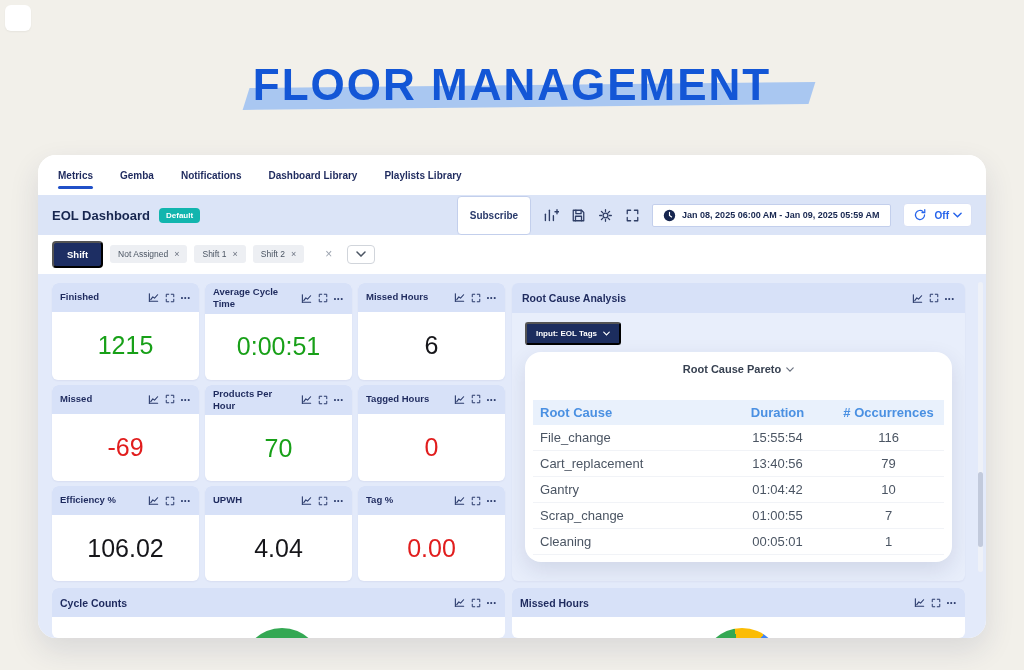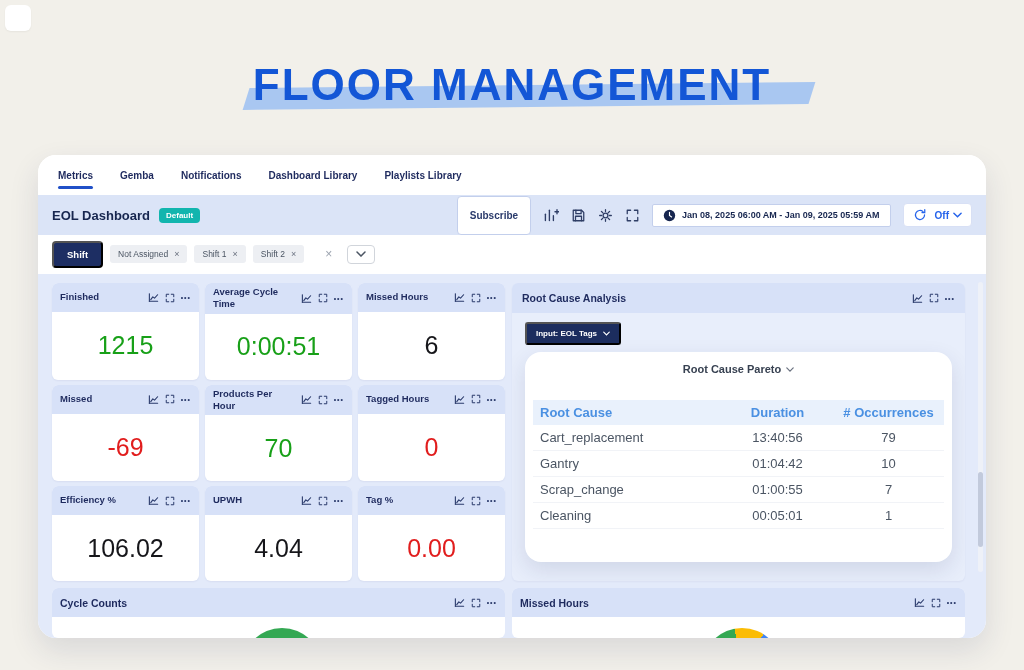--- a/index.html
+++ b/index.html
@@ -431,20 +431,25 @@
             <table class="rc-table">
               <thead>
                 <tr>
                   <th>Root Cause</th>
                   <th class="c">Duration</th>
                   <th class="c"># Occurrences</th>
                 </tr>
               </thead>
               <tbody>
                 <tr>
+                  <td>File_change</td>
+                  <td class="c">15:55:54</td>
+                  <td class="c">116</td>
+                </tr>
+                <tr>
                   <td>Cart_replacement</td>
                   <td class="c">13:40:56</td>
                   <td class="c">79</td>
                 </tr>
                 <tr>
                   <td>Gantry</td>
                   <td class="c">01:04:42</td>
                   <td class="c">10</td>
                 </tr>
                 <tr>

